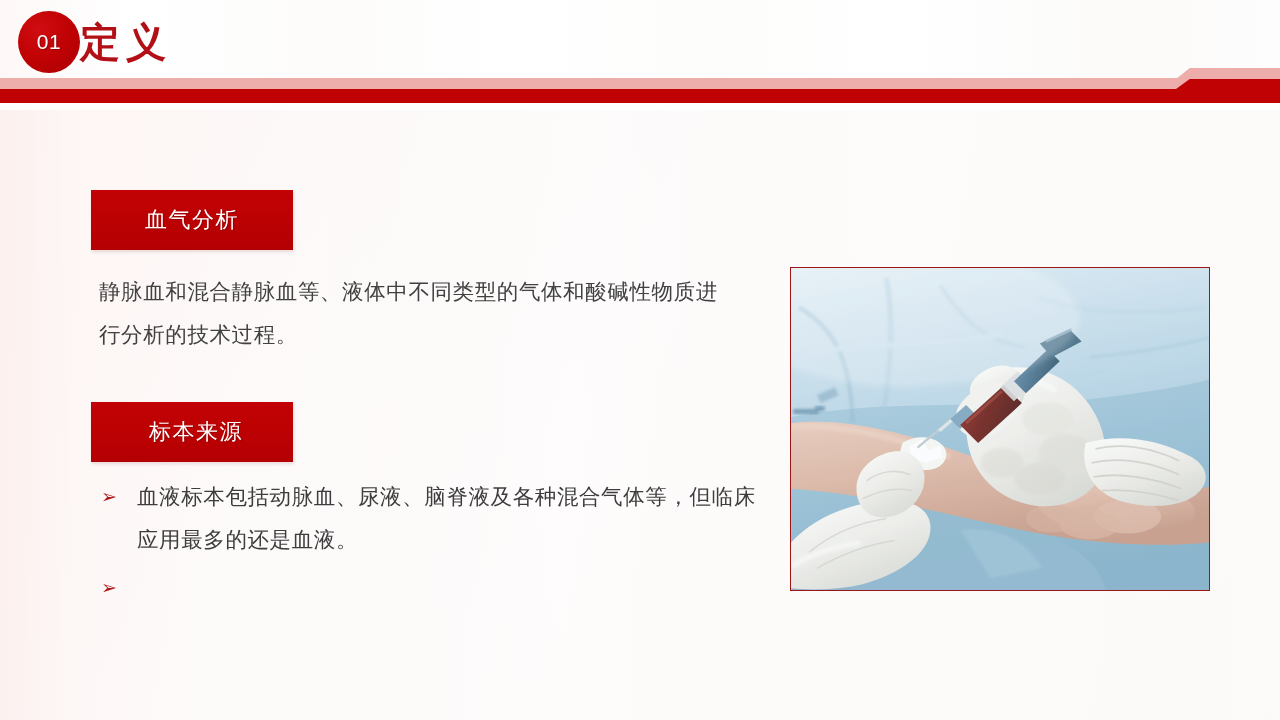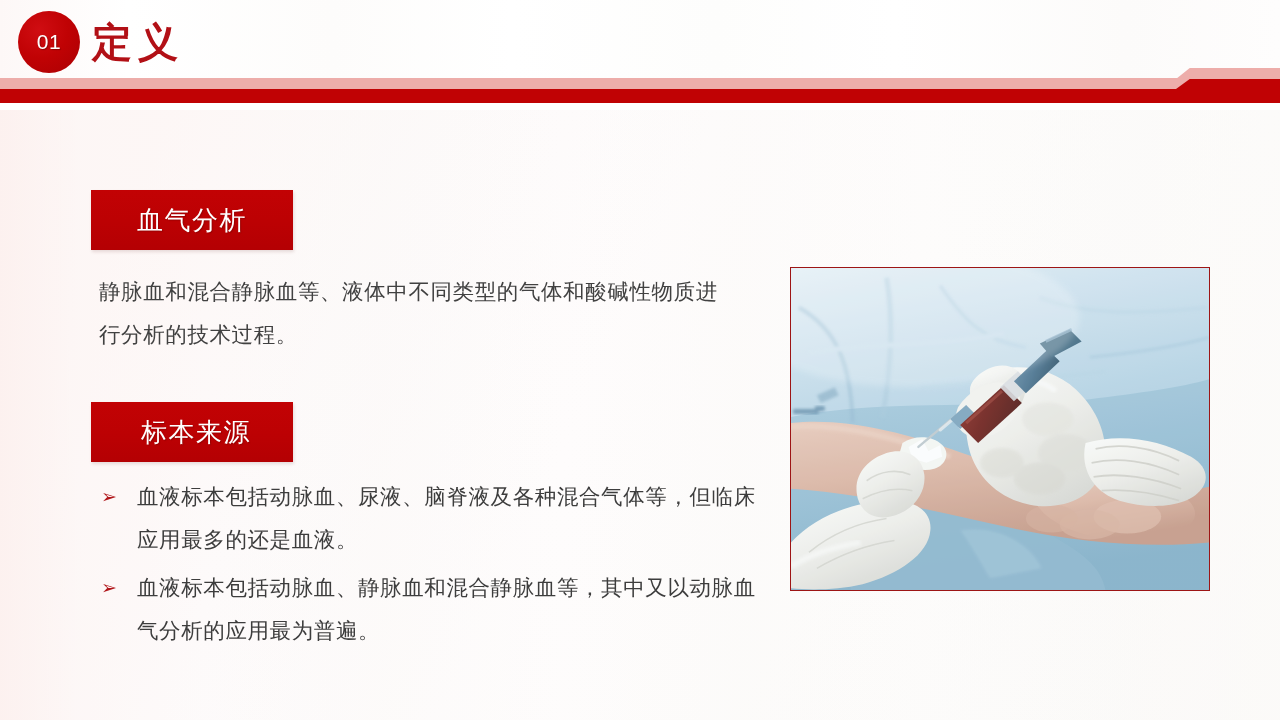--- a/index.html
+++ b/index.html
@@ -151,21 +151,21 @@
     color: #ffffff;
     font-size: 21px;
     font-weight: 400;
     letter-spacing: 0.5px;
     font-family: "Liberation Sans", "DejaVu Sans", sans-serif;
     text-shadow: 1px 1px 1px rgba(0,0,0,0.28);
   }
 
   .slide-title {
     position: absolute;
-    left: 92px;
+    left: 80px;
     top: 16px;
     font-size: 40px;
     font-weight: 700;
     color: #b21016;
     letter-spacing: 6px;
     line-height: 52px;
     font-family: "DejaVu Sans", "Liberation Sans", sans-serif;
   }
 
   
@@ -179,21 +179,21 @@
   .tag {
     position: absolute;
     background: linear-gradient(180deg, #c20204 0%, #bc0103 52%, #b40003 100%);
     display: flex;
     align-items: center;
     justify-content: center;
     box-shadow: 1px 2px 3px rgba(120,60,60,0.16);
   }
   .tag-label {
     color: #ffffff;
-    font-size: 26px;
+    font-size: 22px;
     font-weight: 400;
     letter-spacing: 1.5px;
     font-family: "DejaVu Sans", "Liberation Sans", sans-serif;
     text-shadow: 1px 1px 1px rgba(90,0,0,0.35);
   }
 
   #tag-blood-gas { left: 91px; top: 80px;  width: 202px; height: 60px; }
   #tag-specimen  { left: 91px; top: 292px; width: 202px; height: 60px; padding-left: 8px; }
 
   .paragraph {
@@ -289,21 +289,20 @@
       <span class="tag-label">标本来源</span>
     </div>
 
     <ul class="bullet-list">
       <li class="bullet-item">
         <span class="bullet-marker">➢</span>
         <span>血液标本包括动脉血、尿液、脑脊液及各种混合气体等，但临床应用最多的还是血液。</span>
       </li>
       <li class="bullet-item">
         <span class="bullet-marker">➢</span>
-        <span>血液标本包括动脉血、静脉血和混合静脉血等，其中又以动脉血气分析的应用最为普遍。</span>
       </li>
     </ul>
 
     <div class="photo-frame">
       <div class="photo">
         <svg viewBox="0 0 420 324" preserveAspectRatio="xMidYMid slice">
           <defs>
             <linearGradient id="drapeTop" x1="0" y1="0" x2="0.25" y2="1">
               <stop offset="0%" stop-color="#e2eef5"></stop>
               <stop offset="22%" stop-color="#cfe2ee"></stop>

